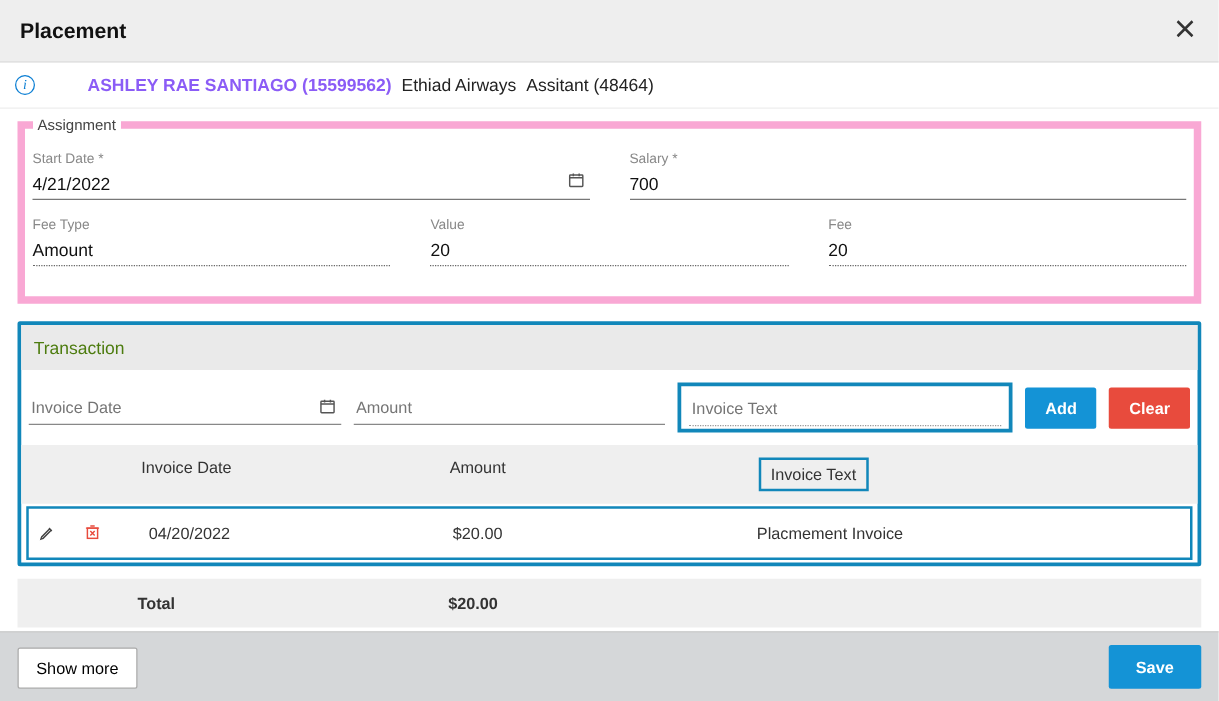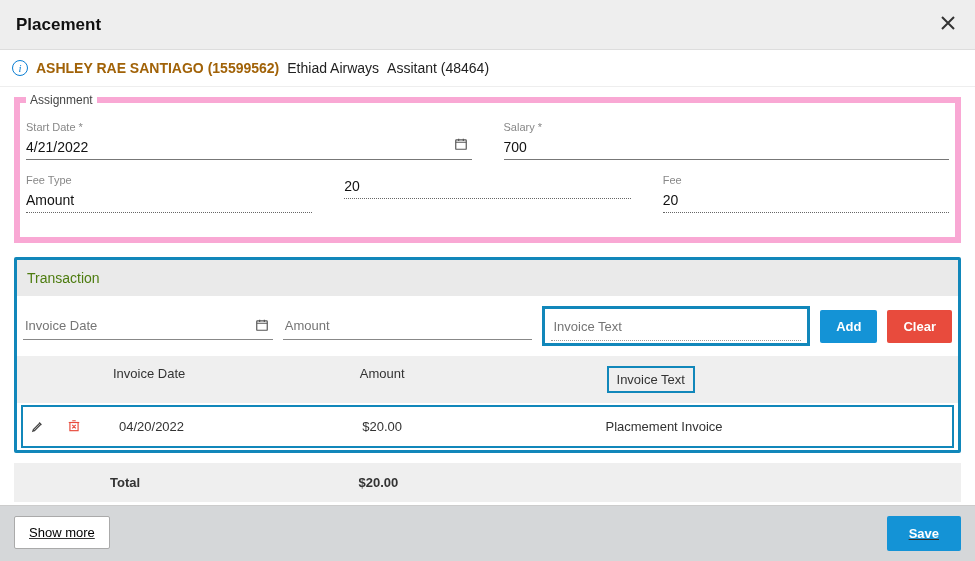--- a/index.html
+++ b/index.html
@@ -54,21 +54,21 @@
     border: 1.5px solid #0a7ed3;
     border-radius: 50%;
     color: #0a7ed3;
     font-size: 11px;
     font-style: italic;
     font-family: Georgia, serif;
     display: inline-flex;
     align-items: center;
     justify-content: center;
   }
-  .header-row .name { font-weight: 600; color: #a16207; }
+  .header-row .name { font-weight: 600; color: #8b5cf6; margin-left: 34px; }
   .header-row .gray { color: #222; font-weight: 500; }
   .content {
     padding: 0 14px 10px 14px;
     flex: 1;
     overflow: hidden;
   }
   fieldset.assignment {
     border: 6px solid #f9a8d4;
     margin: 6px 0 14px 0;
     padding: 14px 6px 10px 6px;
@@ -203,23 +203,22 @@
     background: #efefef;
     padding: 12px 6px;
     font-weight: 700;
     font-size: 13px;
   }
   .footer {
     background: #d5d7d9;
     padding: 10px 14px;
     display: flex;
     justify-content: space-between;
-    align-items: flex-start;
+    align-items: flex-end;
     border-top: 1px solid #ccc;
-    text-decoration: underline;
   }
   .showmore {
     background: #fff;
     border: 1px solid #aaa;
     padding: 8px 14px;
     font-size: 13px;
     cursor: pointer;
     border-radius: 2px;
   }
 </style>
@@ -265,20 +264,21 @@
           <div class="value">700</div>
         </div>
       </div>
 
       <div class="row">
         <div class="field dotted">
           <div class="label">Fee Type</div>
           <div class="value">Amount</div>
         </div>
         <div class="field dotted">
+          <div class="label">Value</div>
           <div class="value">20</div>
         </div>
         <div class="field dotted">
           <div class="label">Fee</div>
           <div class="value">20</div>
         </div>
       </div>
     </fieldset>
 
     <div class="trans-wrap">

